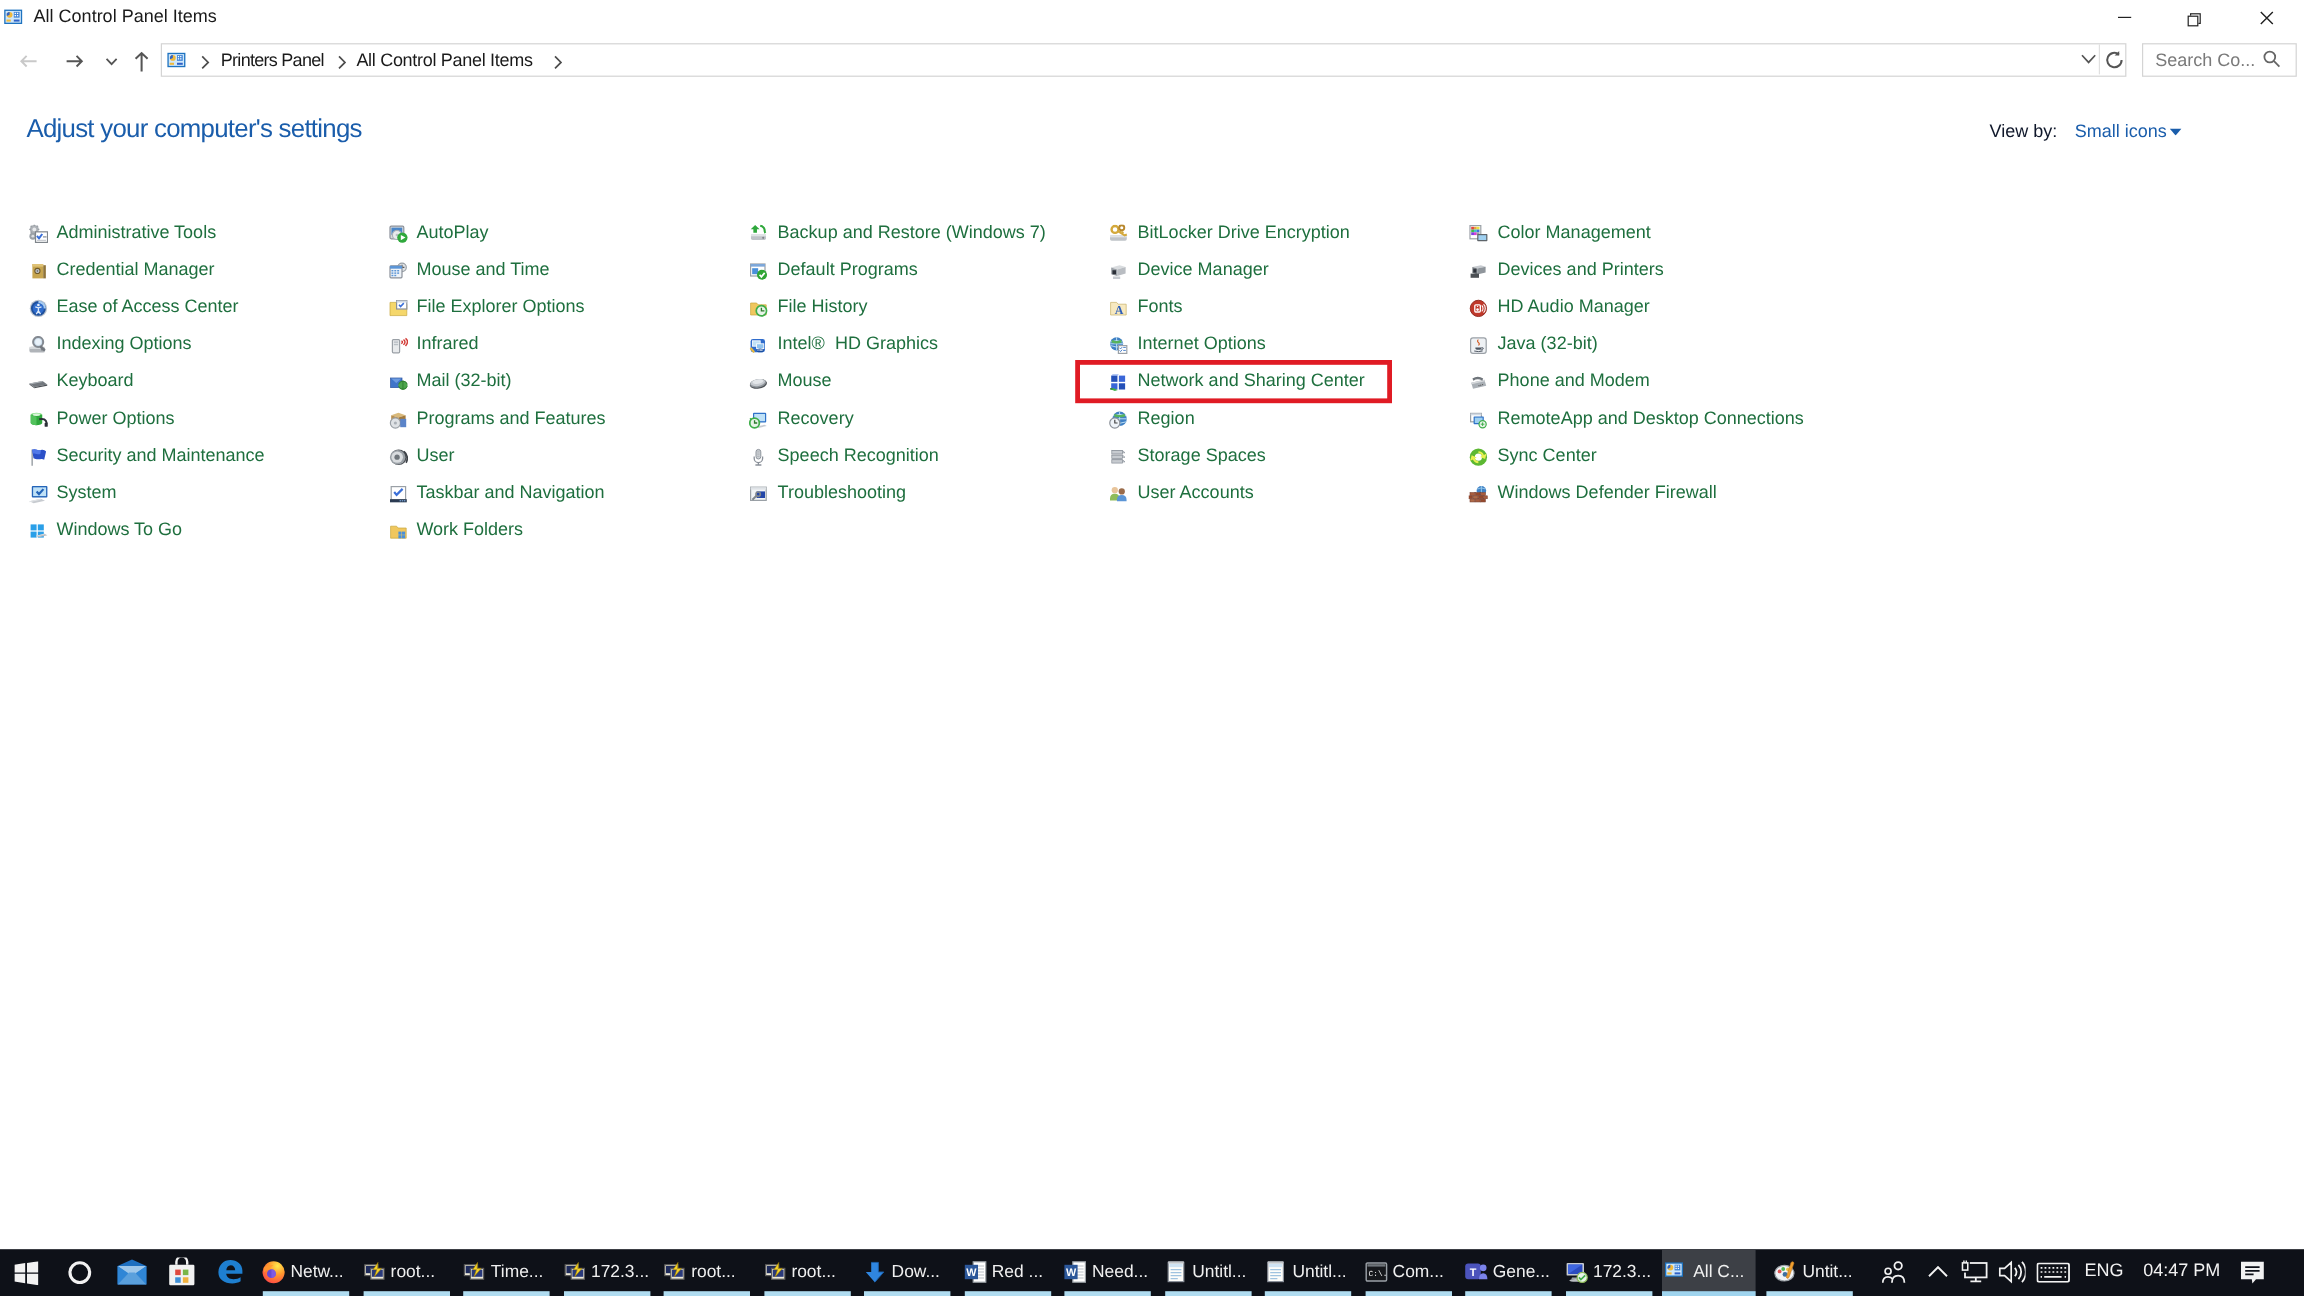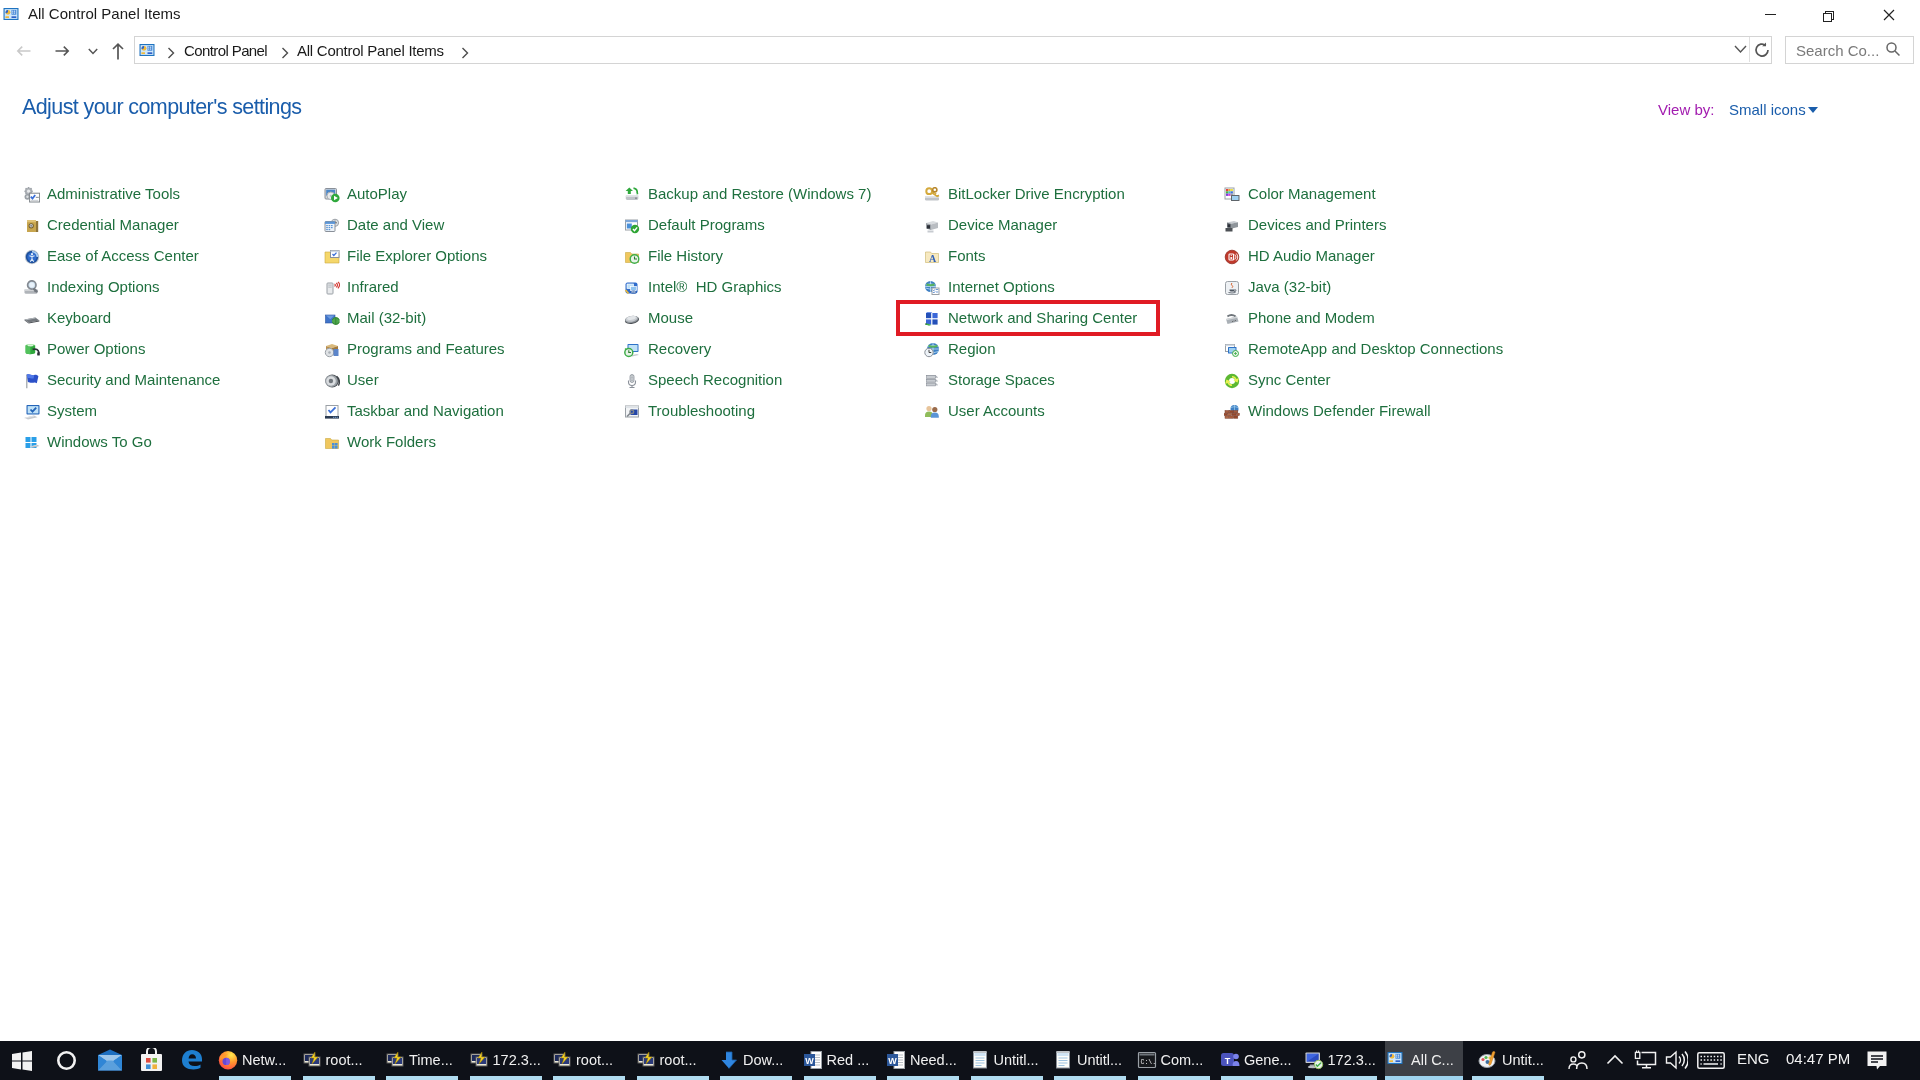--- a/index.html
+++ b/index.html
@@ -58,21 +58,21 @@
         <rect x="11.1" y="4.6" width="1.1" height="1.1"></rect>
         <rect x="9.2" y="6.5" width="1.1" height="1.1"></rect>
         <rect x="11.1" y="6.5" width="1.1" height="1.1"></rect>
       </g>
       <rect x="2.4" y="10.3" width="3.6" height="1.7" fill="#f0b93a"></rect>
       <rect x="8.5" y="10.3" width="4.8" height="1.7" fill="#2f62c8"></rect>
     </svg></div>
 <div class="abs" style="left:167px;top:43.5px"><svg width="8" height="12" viewBox="0 0 8 12" style="vertical-align:-1px">
       <path d="M1.5 1 L6.5 6 L1.5 11" stroke="#4d4d4d" stroke-width="1.4" fill="none"></path>
     </svg></div>
-<div class="abs" style="left:184px;top:41.5px;font-size:15px;letter-spacing:-0.6px;color:#1a1a1a">Control Panel</div>
+<div class="abs" style="left:184px;top:41.5px;font-size:15px;letter-spacing:-0.6px;color:#1a1a1a">Printers Panel</div>
 <div class="abs" style="left:281px;top:43.5px"><svg width="8" height="12" viewBox="0 0 8 12" style="vertical-align:-1px">
       <path d="M1.5 1 L6.5 6 L1.5 11" stroke="#4d4d4d" stroke-width="1.4" fill="none"></path>
     </svg></div>
 <div class="abs" style="left:297px;top:41.5px;font-size:15px;letter-spacing:-0.25px;color:#1a1a1a">All Control Panel Items</div>
 <div class="abs" style="left:461px;top:43.5px"><svg width="8" height="12" viewBox="0 0 8 12" style="vertical-align:-1px">
       <path d="M1.5 1 L6.5 6 L1.5 11" stroke="#4d4d4d" stroke-width="1.4" fill="none"></path>
     </svg></div>
 <svg class="abs" style="left:1734px;top:45px" width="13" height="9" viewBox="0 0 13 9">
     <path d="M1 1 l5.5 6 L12 1" stroke="#555" stroke-width="1.4" fill="none"></path>
   </svg>
@@ -81,21 +81,21 @@
     <path d="M14 8 a6 6 0 1 1 -2.2 -4.6" stroke="#555" stroke-width="1.7" fill="none"></path>
     <path d="M12 0.5 v3.8 h-3.8 Z" fill="#555"></path>
   </svg>
 <div class="abs" style="left:1785px;top:36px;width:127px;height:26px;border:1px solid #d4d4d4;background:#fff"></div>
 <div class="abs" style="left:1796px;top:41.5px;font-size:15px;color:#7a7a7a">Search Co...</div>
 <svg class="abs" style="left:1885px;top:41px" width="16" height="16" viewBox="0 0 16 16">
     <circle cx="6.5" cy="6.5" r="4.5" stroke="#666" stroke-width="1.5" fill="none"></circle>
     <path d="M10 10 L14.5 14.5" stroke="#666" stroke-width="1.5"></path>
   </svg>
 <div class="abs" style="left:22px;top:95px;font-size:21.5px;letter-spacing:-0.6px;color:#1a5dab">Adjust your computer's settings</div>
-<div class="abs" style="left:1658px;top:101px;font-size:15px;color:#a21caf">View by:</div>
+<div class="abs" style="left:1658px;top:101px;font-size:15px;color:#0f172a">View by:</div>
 <div class="abs" style="left:1729px;top:101px;font-size:15px;color:#1a5dab">Small icons</div>
 <svg class="abs" style="left:1808px;top:107px" width="10" height="6" viewBox="0 0 10 6">
     <path d="M0 0 h10 L5 6 Z" fill="#1a5dab"></path>
   </svg>
 <div class="ic" style="left:24px;top:186.5px"><svg width="16" height="16" viewBox="0 0 16 16" style="">
       <circle cx="4.6" cy="4.2" r="3.8" fill="#aeb2b7"></circle>
       <circle cx="4.6" cy="4.2" r="1.6" fill="#e8eaec"></circle>
       <path d="M4.6 0 v1.4 M4.6 7 v1.4 M0.4 4.2 h1.4 M7.4 4.2 h1.4 M1.6 1.2 l1 1 M6.6 6.2 l1 1 M7.6 1.2 l-1 1 M2.6 6.2 l-1 1" stroke="#9aa0a6" stroke-width="1.1"></path>
       <circle cx="3.4" cy="9.8" r="2.9" fill="#9aa0a6"></circle>
       <circle cx="3.4" cy="9.8" r="1.2" fill="#dcdfe2"></circle>
@@ -189,21 +189,21 @@
         <rect x="2.2" y="7" width="1.6" height="1.2"></rect>
         <rect x="4.6" y="7" width="1.6" height="1.2"></rect>
         <rect x="7" y="7" width="1.6" height="1.2"></rect>
         <rect x="2.2" y="9" width="1.6" height="1.2"></rect>
         <rect x="4.6" y="9" width="1.6" height="1.2"></rect>
         <rect x="7" y="9" width="1.6" height="1.2"></rect>
         <rect x="2.2" y="11" width="1.6" height="1.2"></rect>
         <rect x="4.6" y="11" width="1.6" height="1.2"></rect>
       </g>
     </svg></div>
-<div class="item" style="left:347px;top:216.0px">Date and View</div>
+<div class="item" style="left:347px;top:216.0px">Mouse and Time</div>
 <div class="ic" style="left:324px;top:248.5px"><svg width="16" height="16" viewBox="0 0 16 16" style="">
       <path d="M1 3 h5 l1.2 1.5 H15 V14 H1 Z" fill="#f5d76b" stroke="#c9a93f" stroke-width="0.6"></path>
       <rect x="6.5" y="1.5" width="8.5" height="7" fill="#fff" stroke="#8a9099"></rect>
       <rect x="6.5" y="1.5" width="8.5" height="1.6" fill="#cfd8e2"></rect>
       <path d="M8.5 5 l1.3 1.5 L12.5 3.6" stroke="#3a6fd8" stroke-width="1.3" fill="none"></path>
     </svg></div>
 <div class="item" style="left:347px;top:247.0px">File Explorer Options</div>
 <div class="ic" style="left:324px;top:279.5px"><svg width="16" height="16" viewBox="0 0 16 16" style="">
       <rect x="3" y="3" width="6" height="11" rx="0.8" fill="#e8eaec" stroke="#9aa0a6"></rect>
       <rect x="4.2" y="4.5" width="3.6" height="1.2" fill="#b9bfc5"></rect>

